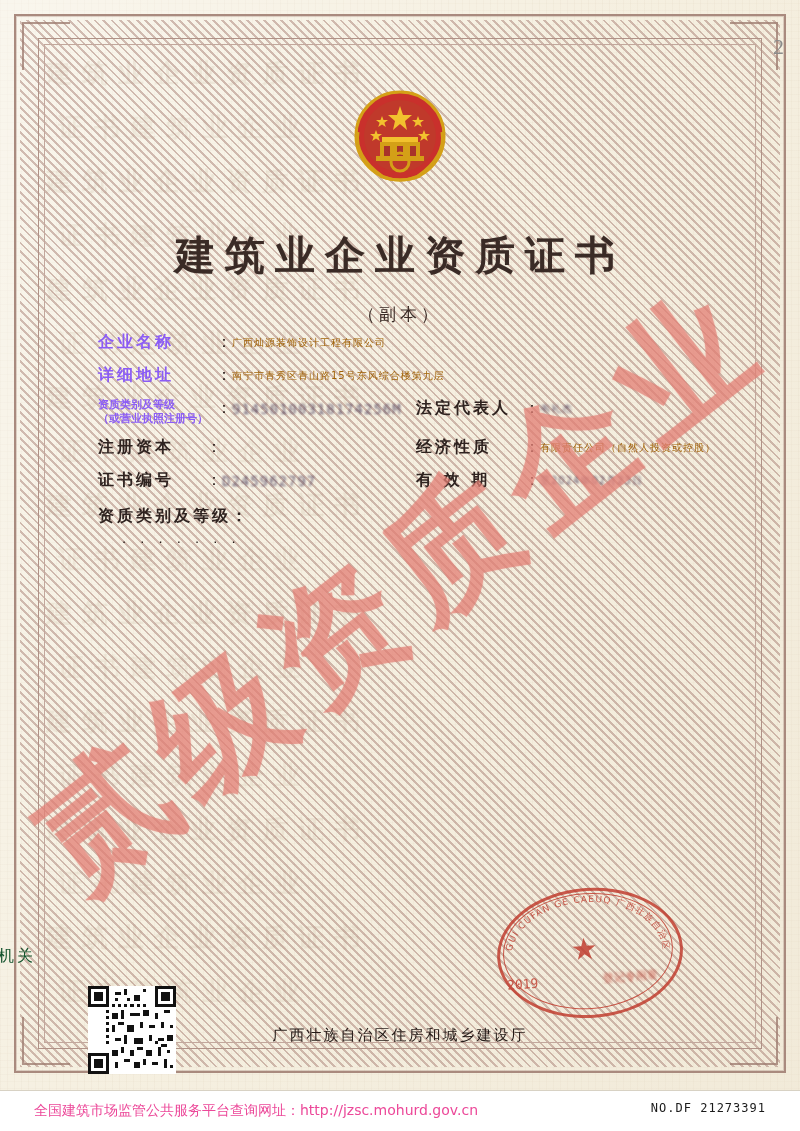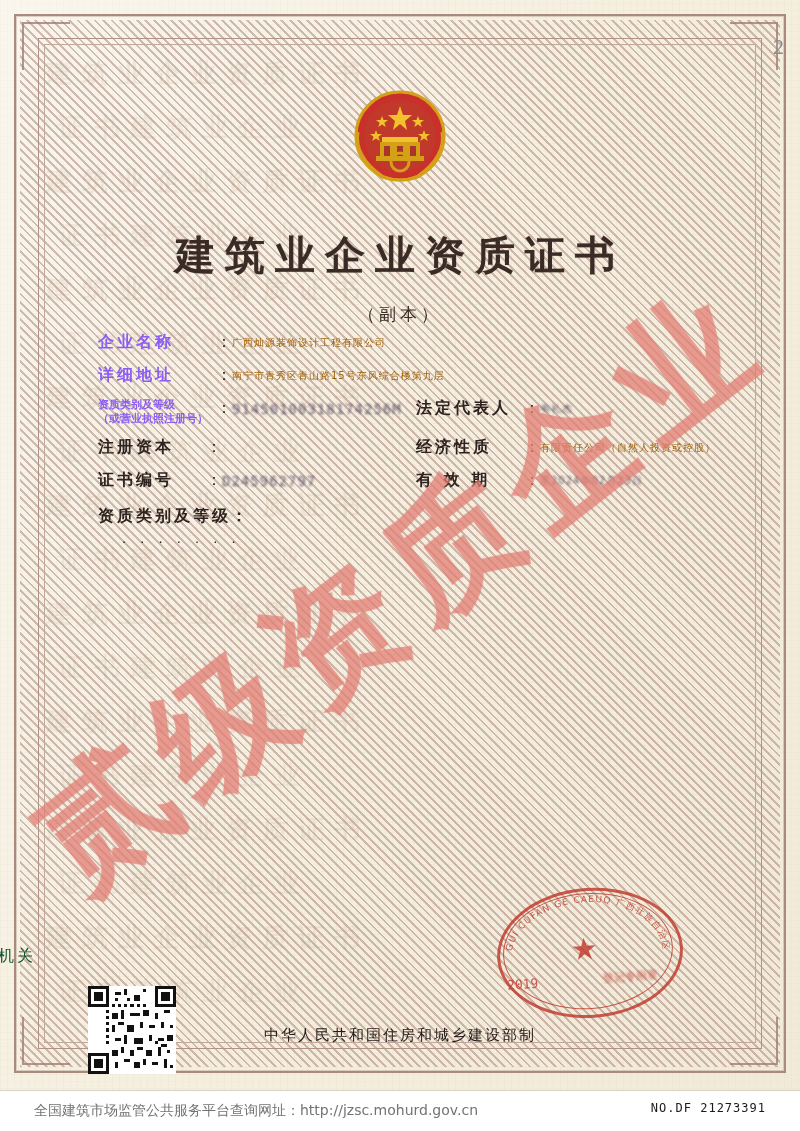--- a/index.html
+++ b/index.html
@@ -164,21 +164,21 @@
 
   
   .qr{position:absolute;left:88px;top:986px;width:88px;height:88px;}
 
   
   .footer{
     position:absolute;left:0;right:0;bottom:0;height:40px;background:#ffffff;
     border-top:1px solid #d8d2c4;
   }
   .footer-left{
-    position:absolute;left:34px;top:11px;font-size:14px;color:#737373;
+    position:absolute;left:34px;top:11px;font-size:14px;color:#ec4899;
     font-family:"DejaVu Sans",sans-serif;letter-spacing:0;
   }
   .footer-left .url{font-family:"DejaVu Sans",sans-serif;}
   .footer-right{
     position:absolute;right:34px;top:10px;font-size:12px;color:#1a1a1a;
     font-family:"DejaVu Sans Mono",monospace;letter-spacing:1px;
   }
   .page-mark{
     position:absolute;right:16px;top:34px;font-size:22px;color:#8b8b8b;
     font-family:"Liberation Serif",serif;
@@ -323,21 +323,21 @@
       </text>
     </svg>
     <div class="star">★</div>
     <div class="year">2019</div>
     <div class="blurtxt">登记专用章</div>
   </div>
 
   <div class="issuer">
     <span class="ofs">发证机关</span>
   </div>
-  <div class="maker">中华人民共和国住房和城乡建设部制</div>
+  <div class="maker">广西壮族自治区住房和城乡建设厅</div>
 
   <div class="qr">
     <svg width="88" height="88" viewBox="0 0 29 29" shape-rendering="crispEdges">
       <rect width="29" height="29" fill="#ffffff"></rect>
       <g fill="#111111">
 
         <rect x="0" y="0" width="7" height="1"></rect>
           <rect x="0" y="6" width="7" height="1"></rect>
         <rect x="0" y="0" width="1" height="7"></rect>
           <rect x="6" y="0" width="1" height="7"></rect>

